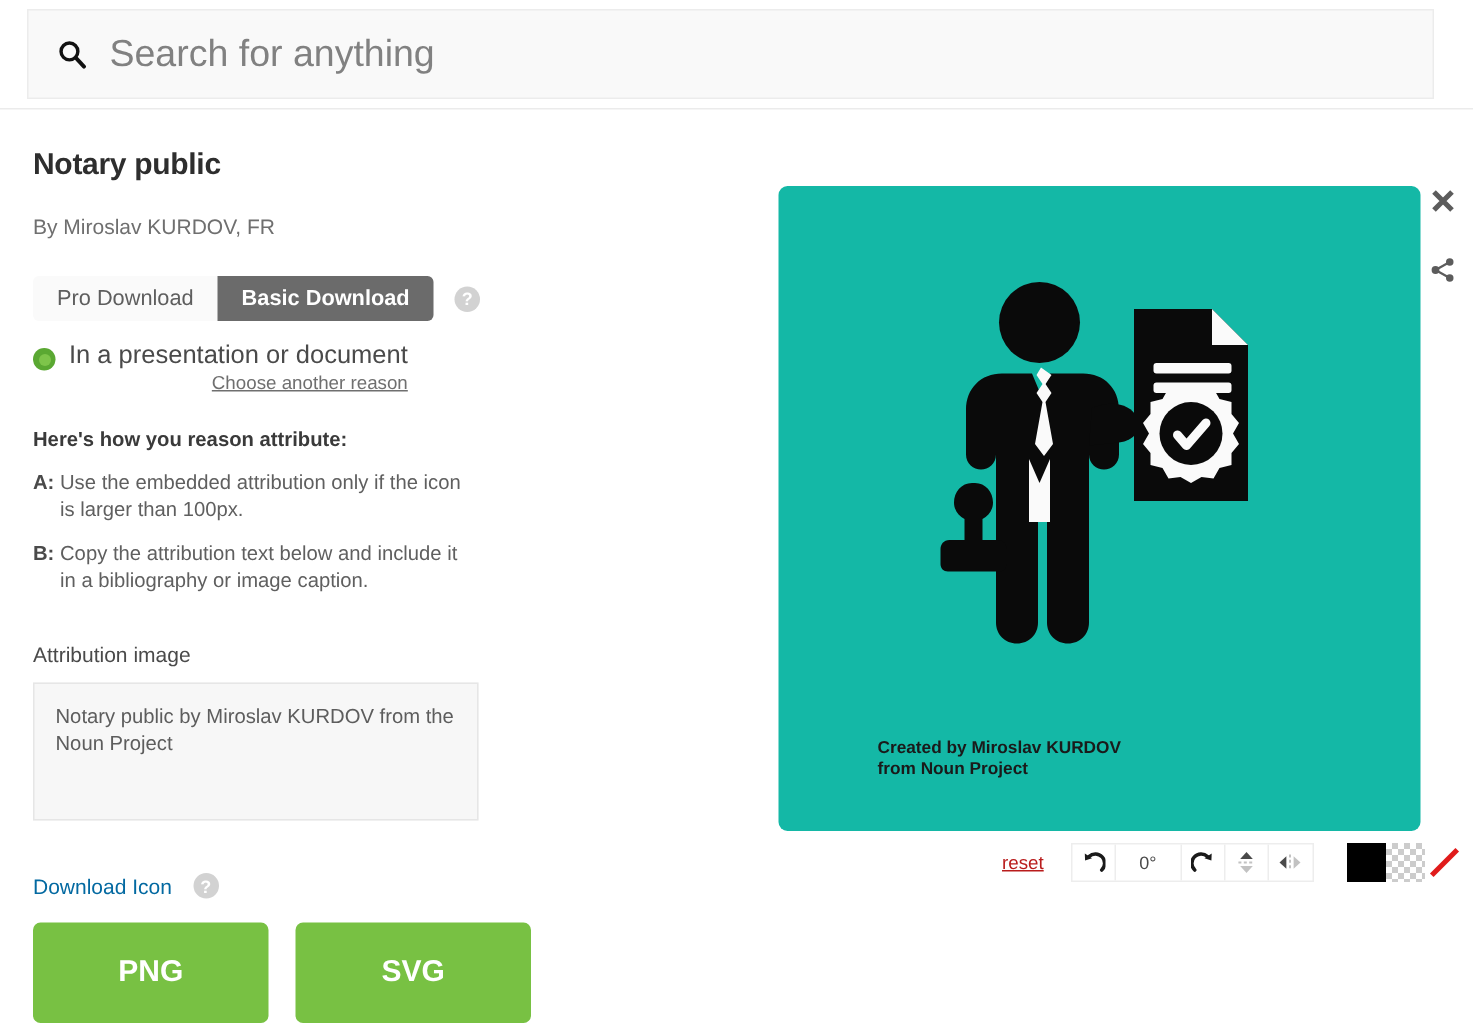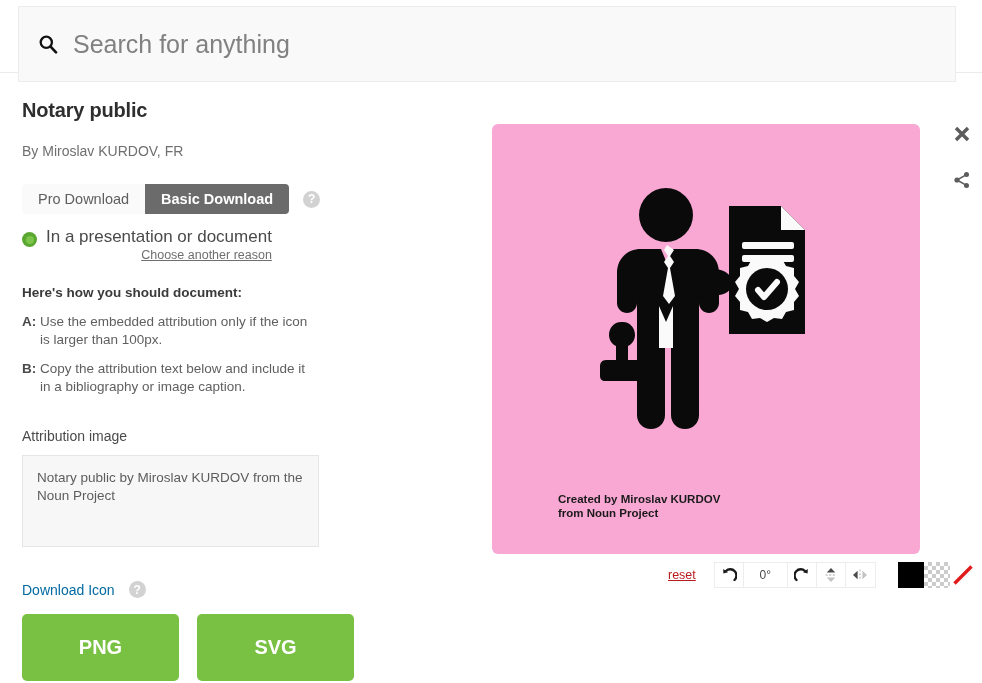--- a/index.html
+++ b/index.html
@@ -13,21 +13,21 @@
 
   
   #header {
     position: absolute; left: 0; top: 0;
     width: 982px; height: 73px;
     background: #ffffff;
     border-bottom: 1px solid #ebebeb;
   }
   #search-bar {
     position: absolute; left: 18px; top: 6px;
-    width: 938px; height: 76px;
+    width: 938px; height: 60px;
     background: #f9f9f9;
     border: 1px solid #ececec;
     display: flex; align-items: center;
   }
   #search-icon {
     margin-left: 18px; margin-right: 14px;
     width: 22px; height: 22px;
     display: flex; align-items: center; justify-content: center;
   }
   #search-input {
@@ -152,23 +152,23 @@
     background: #78c143; color: #ffffff;
     font-size: 20px; font-weight: bold;
     display: flex; align-items: center; justify-content: center;
     cursor: pointer; border: none; outline: none;
     font-family: "Liberation Sans", sans-serif;
   }
   #dl-btn-svg { margin-left: 18px; }
 
   
   #preview-panel {
-    position: absolute; left: 492px; top: 124px;
+    position: absolute; left: 519px; top: 124px;
     width: 428px; height: 430px;
-    background: #f9a8d4; border-radius: 6px;
+    background: #14b8a6; border-radius: 6px;
   }
   #preview-icon {
     position: absolute; left: 50%; top: 60px;
     transform: translateX(-50%);
     width: 250px; height: 270px;
   }
   #preview-caption {
     position: absolute; left: 66px; top: 368px;
     font-size: 11.5px; font-weight: bold; color: #1a1a1a;
     line-height: 14px; white-space: pre-line;
@@ -255,21 +255,21 @@
   </div>
 
   <div id="reason-row">
     <span id="reason-radio"></span>
     <div>
       <div id="reason-text">In a presentation or document</div>
       <a id="reason-link">Choose another reason</a>
     </div>
   </div>
 
-  <div id="howto-title">Here's how you should document:</div>
+  <div id="howto-title">Here's how you reason attribute:</div>
 
   <div class="howto-item">
     <span class="howto-letter">A:</span>
     <span class="howto-body">Use the embedded attribution only if the icon is larger than 100px.</span>
   </div>
 
   <div class="howto-item">
     <span class="howto-letter">B:</span>
     <span class="howto-body">Copy the attribution text below and include it in a bibliography or image caption.</span>
   </div>

